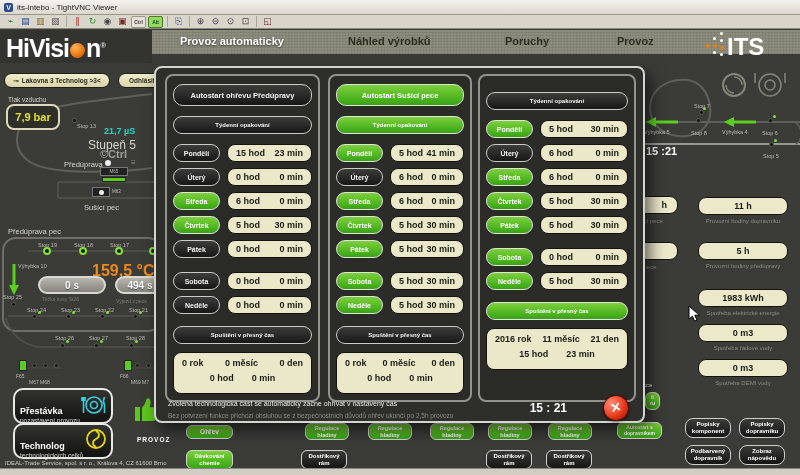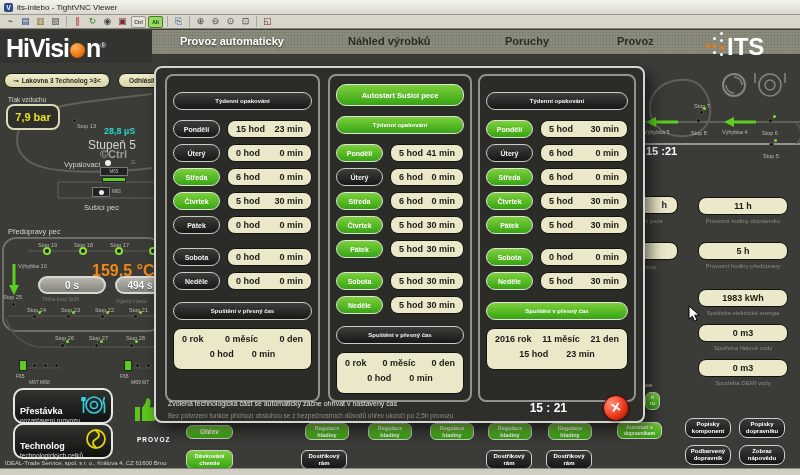--- a/index.html
+++ b/index.html
@@ -203,35 +203,35 @@
         <span>⊸</span>
         <span>Lakovna 3 Technolog  &gt;3&lt;</span>
       </button>
     <button class="pill" style="left:118px;top:43px;width:48px;height:15px">Odhlásit</button>
 
     <span class="pl" style="left:8px;top:66px;font-size:6.5px">Tlak vzduchu</span>
     <div style="position:absolute;left:6px;top:74px;width:54px;height:26px;background:#2e2e2b;border:2px solid #dcd8b8;border-radius:8px;color:#e6e222;font-size:11px;font-weight:bold;display:flex;align-items:center;justify-content:center">7,9 bar</div>
 
     <span class="dk" style="left:72px;top:88px"></span>
     <span class="stop" style="left:77px;top:93px">Stop 13</span>
-    <span class="pl cyan" style="left:104px;top:96px;font-size:9px">28,8 µS</span>
+    <span class="pl cyan" style="left:104px;top:96px;font-size:9px">21,7 µS</span>
     <span class="pl" style="left:88px;top:108px;font-size:12px">Stupeň 5</span>
     <span class="pl" style="left:100px;top:118px;font-size:11px;font-weight:bold;color:#9d9d95">©Ctrl</span>
-    <span class="pl" style="left:64px;top:130px">Vypalovací</span>
+    <span class="pl" style="left:64px;top:130px">Předúprava</span>
     <span style="position:absolute;left:105px;top:130px;width:6px;height:6px;border-radius:50%;background:#eee"></span>
     <span class="pl" style="left:131px;top:128px;color:#8a8a80;font-size:8px">≡</span>
     <div style="position:absolute;left:100px;top:137px;width:28px;height:9px;background:#222;border:1px solid #777;font-size:4.5px;color:#bbb;text-align:center;line-height:8px">M65</div>
     <div style="position:absolute;left:102px;top:147px;width:24px;height:5px;background:#5ccc1e;border:1px solid #222"></div>
     <div style="position:absolute;left:92px;top:157px;width:18px;height:10px;background:#222;border:1px solid #777">
         <span style="display:block;width:5px;height:5px;border-radius:50%;background:#eee;margin:2px auto"></span>
       </div>
     <span class="stop" style="left:112px;top:159px;font-size:4.5px">M63</span>
     <span class="pl orange" style="left:155px;top:157px;font-size:9px">2</span>
     <span class="pl" style="left:84px;top:173px">Sušící pec</span>
-    <span class="pl" style="left:8px;top:197px">Předúpravy pec</span>
+    <span class="pl" style="left:8px;top:197px">Předúprava pec</span>
 
     <span class="stop" style="left:38px;top:212px">Stop 19</span>
     <span class="stop" style="left:74px;top:212px">Stop 18</span>
     <span class="stop" style="left:110px;top:212px">Stop 17</span>
     <span class="ring" style="left:43px;top:217px"></span>
     <span class="ring" style="left:79px;top:217px"></span>
     <span class="ring" style="left:115px;top:217px"></span>
     <span class="ring" style="left:149px;top:217px"></span>
 
     <span class="stop" style="left:18px;top:233px">Výhybka 10</span>
@@ -403,20 +403,21 @@
     <span class="frag" style="left:643px;top:352px">kce</span>
     <button class="bb g p-sliv">
         <span><span>it</span><br><span>ru</span></span>
       </button>
 
     <span id="statusline">IDEAL-Trade Service, spol. s r. o., Králova 4, CZ 61600 Brno</span>
 
     <div id="modal">
 
       <div class="mcol" id="mcol1">
+        <button class="mbtn mhead">Autostart ohřevu Předúpravy</button>
         <button class="mbtn mweek">Týdenní opakování</button>
         <div class="days">
 
             <div class="drow">
               <button class="day-btn">Pondělí</button>
               <button class="tboxd">
                 <span>15 hod</span>
                 <span>23 min</span>
               </button>
             </div>

